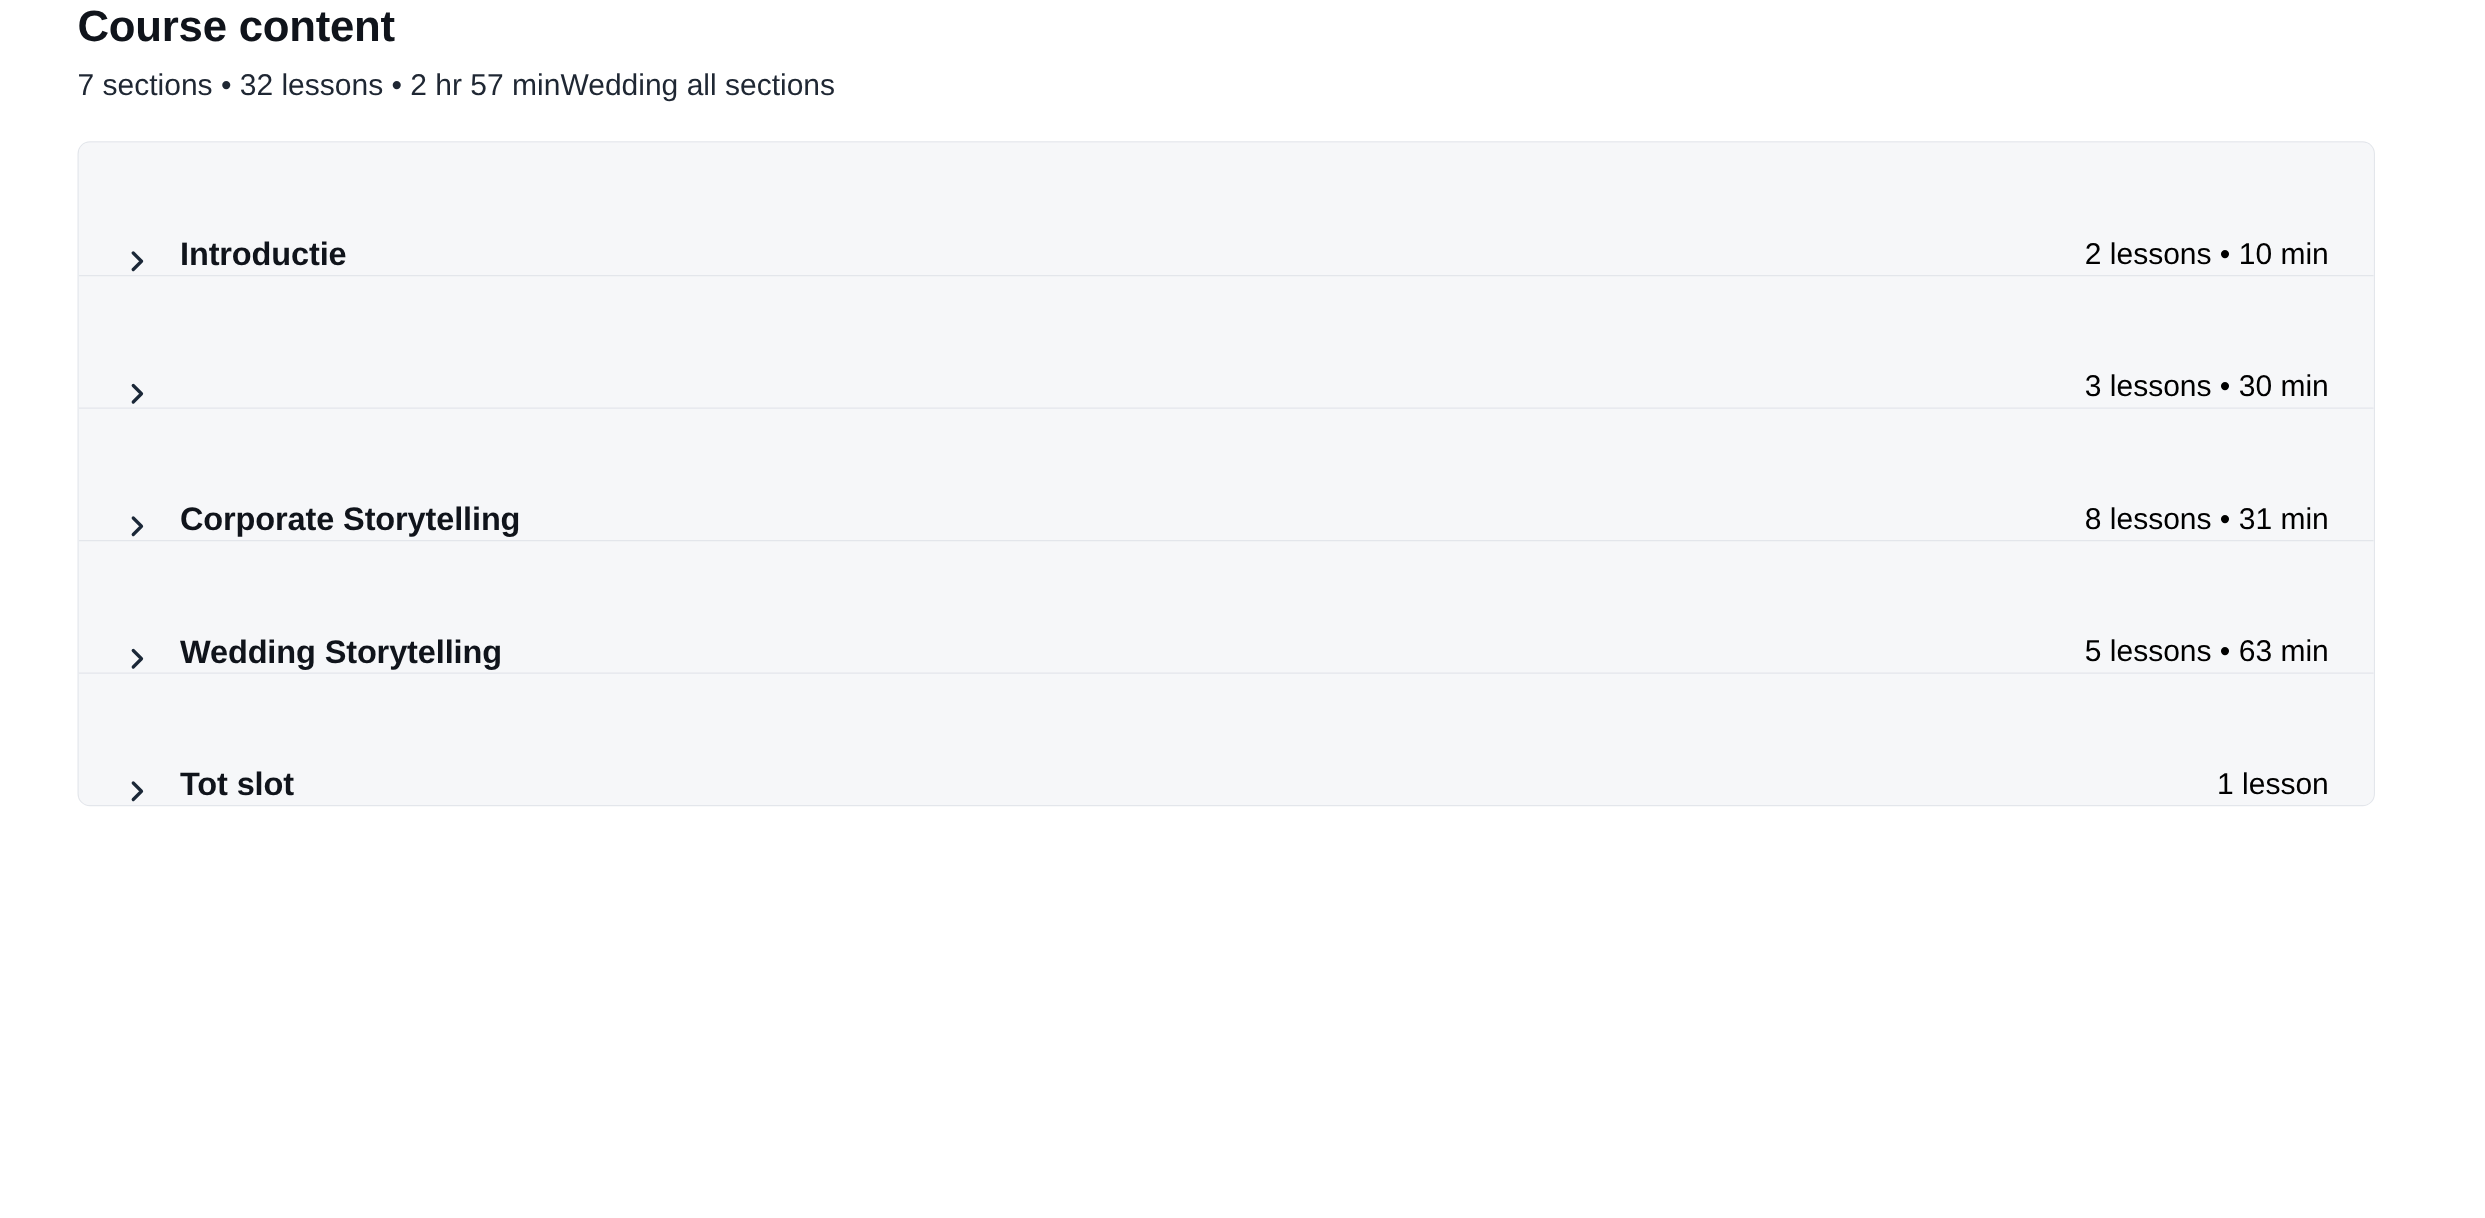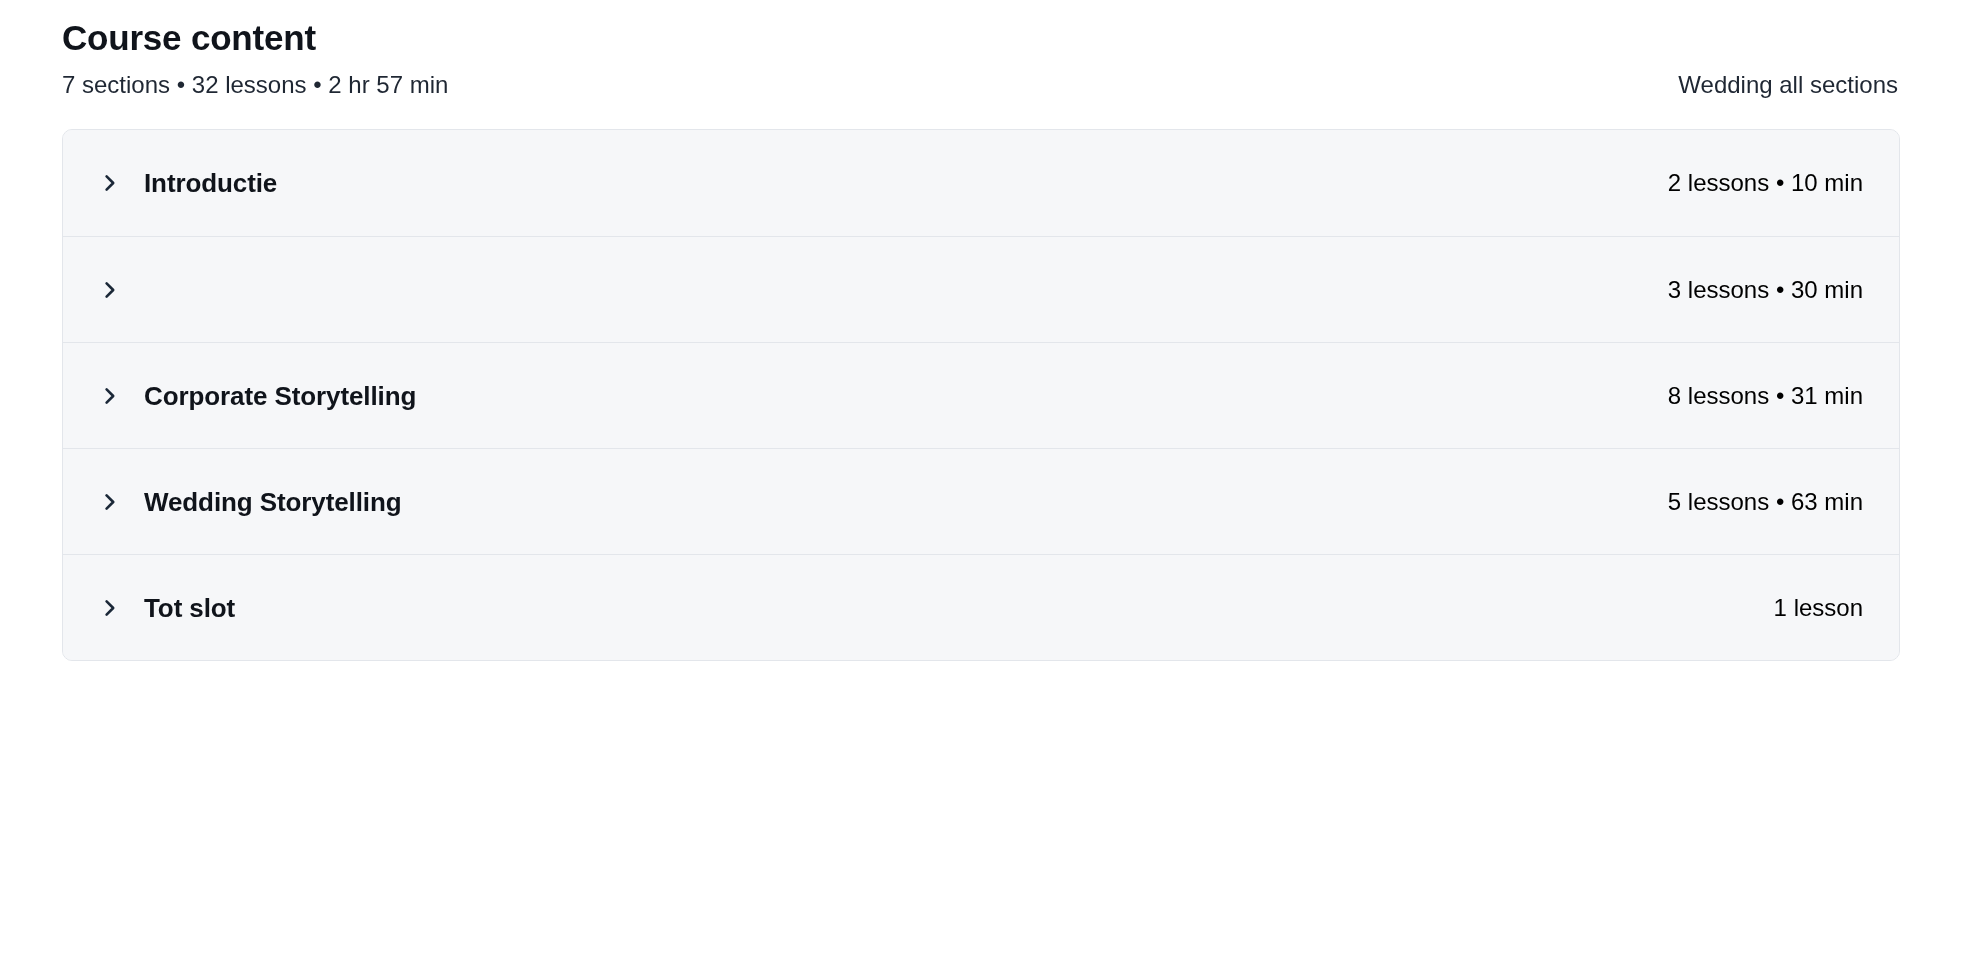--- a/index.html
+++ b/index.html
@@ -20,36 +20,35 @@
   .page {
     position: relative;
     width: 1988px;
     height: 974px;
     box-sizing: border-box;
     padding: 0 88px 0 62px;
   }
 
   
   .header {
-    padding-top: 16px;
   }
 
   .page-title {
     font-size: 35px;
     font-weight: 700;
     line-height: 44px;
     letter-spacing: -0.2px;
     color: #10141b;
     margin: 0;
   }
 
   .subbar {
     display: flex;
     align-items: baseline;
-    justify-content: space-between;
+    justify-content: flex-start;
     margin-top: 9px;
   }
 
   .meta-summary {
     font-size: 24px;
     line-height: 32px;
     color: #1f2733;
     white-space: nowrap;
   }
 
@@ -67,21 +66,21 @@
   .sections-card {
     margin-top: 28px;
     border: 1px solid #e3e6eb;
     border-radius: 10px;
     background: #f6f7f9;
     overflow: hidden;
   }
 
   .section-row {
     display: flex;
-    align-items: center;
+    align-items: flex-end;
     height: 106px;
     box-sizing: border-box;
     padding: 0 36px 0 36px;
     background: #f6f7f9;
     border-top: 1px solid #e3e6eb;
     cursor: pointer;
   }
   .section-row:first-child {
     border-top: none;
   }

